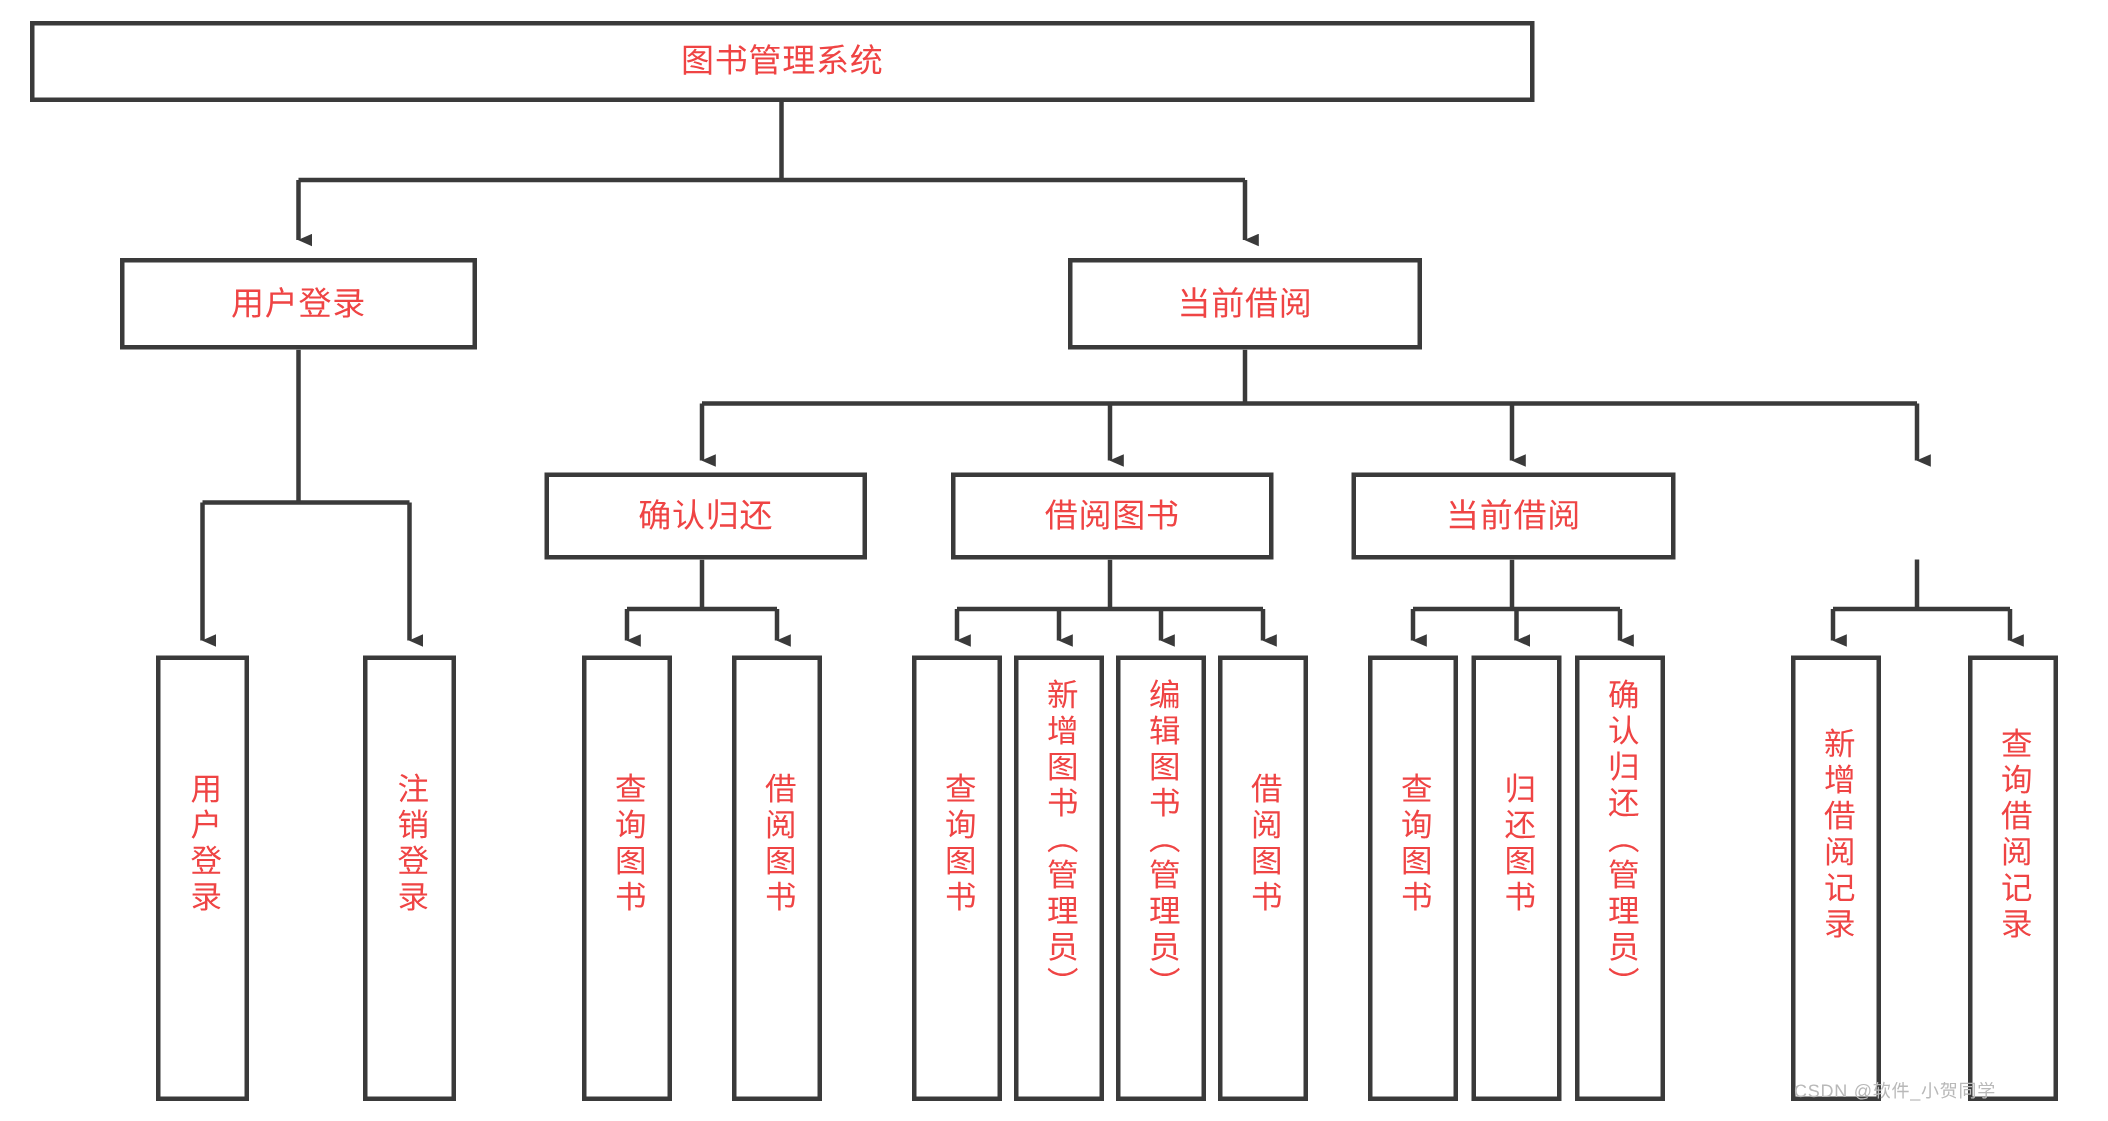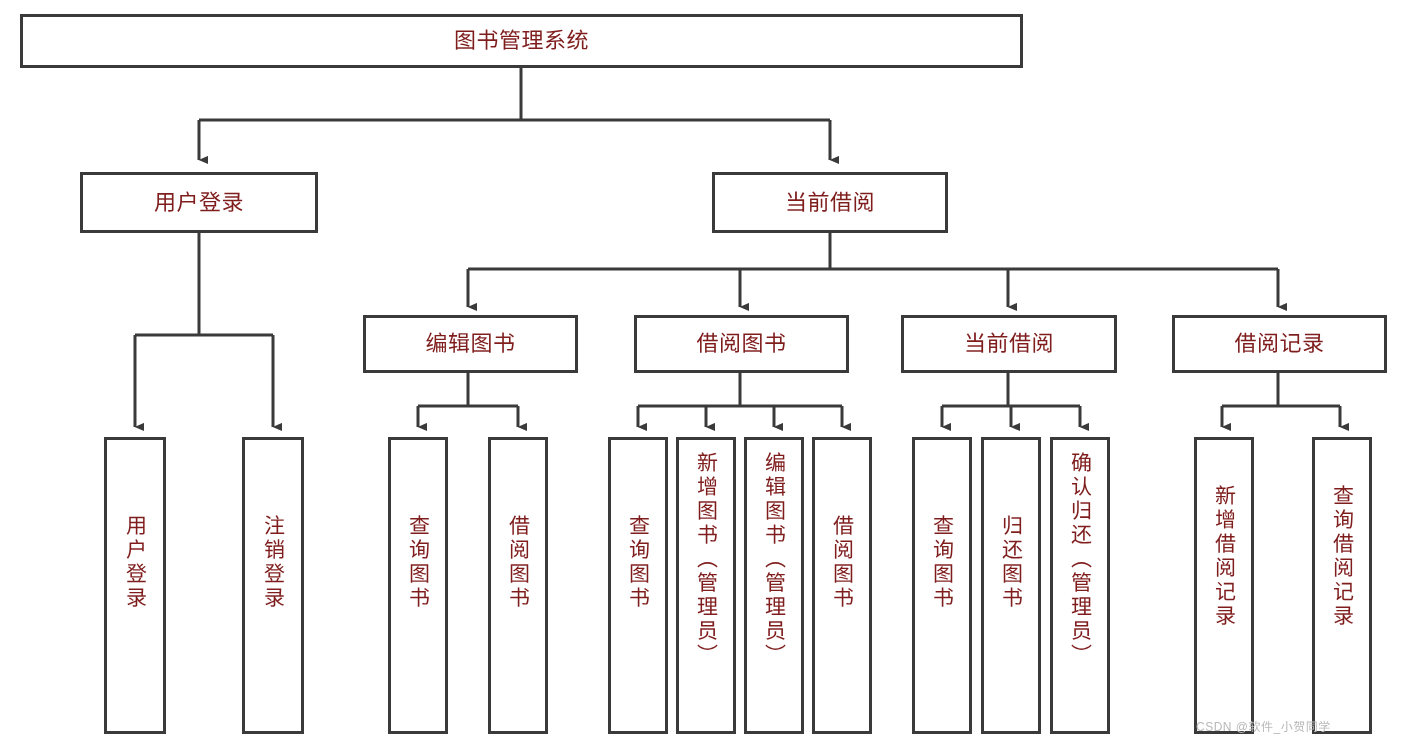--- a/index.html
+++ b/index.html
@@ -33,21 +33,21 @@
     box-sizing: border-box;
     background: #ffffff;
     border: 3px solid #3a3a3a;
     display: flex;
     align-items: center;
     justify-content: center;
     overflow: hidden;
   }
   .node .node-label {
     font-size: 21px;
-    color: #7f1d1d;
+    color: #ef4444;
     line-height: 1.18;
     letter-spacing: 0.5px;
     white-space: nowrap;
     text-align: center;
   }
   
   .node.vertical {
     align-items: flex-start;
     justify-content: center;
     padding-top: 14px;
@@ -136,31 +136,28 @@
   </div>
 
   <div class="node level1" style="left:80px; top:172px; width:238px; height:61px;">
     <span class="node-label">用户登录</span>
   </div>
   <div class="node level1" style="left:712px; top:172px; width:236px; height:61px;">
     <span class="node-label">当前借阅</span>
   </div>
 
   <div class="node level2" style="left:363px; top:315px; width:215px; height:58px;">
-    <span class="node-label">编辑图书</span>
+    <span class="node-label">确认归还</span>
   </div>
   <div class="node level2" style="left:634px; top:315px; width:215px; height:58px;">
     <span class="node-label">借阅图书</span>
   </div>
   <div class="node level2" style="left:901px; top:315px; width:216px; height:58px;">
     <span class="node-label">当前借阅</span>
   </div>
-  <div class="node level2" style="left:1172px; top:315px; width:215px; height:58px;">
-    <span class="node-label">借阅记录</span>
-  </div>
 
   <div class="node vertical" style="left:104px; top:437px; width:62px; height:297px; padding-top:75px;">
     <span class="node-label">用户登录</span>
   </div>
   <div class="node vertical" style="left:242px; top:437px; width:62px; height:297px; padding-top:75px;">
     <span class="node-label">注销登录</span>
   </div>
 
   <div class="node vertical" style="left:388px; top:437px; width:60px; height:297px; padding-top:75px;">
     <span class="node-label">查询图书</span>

